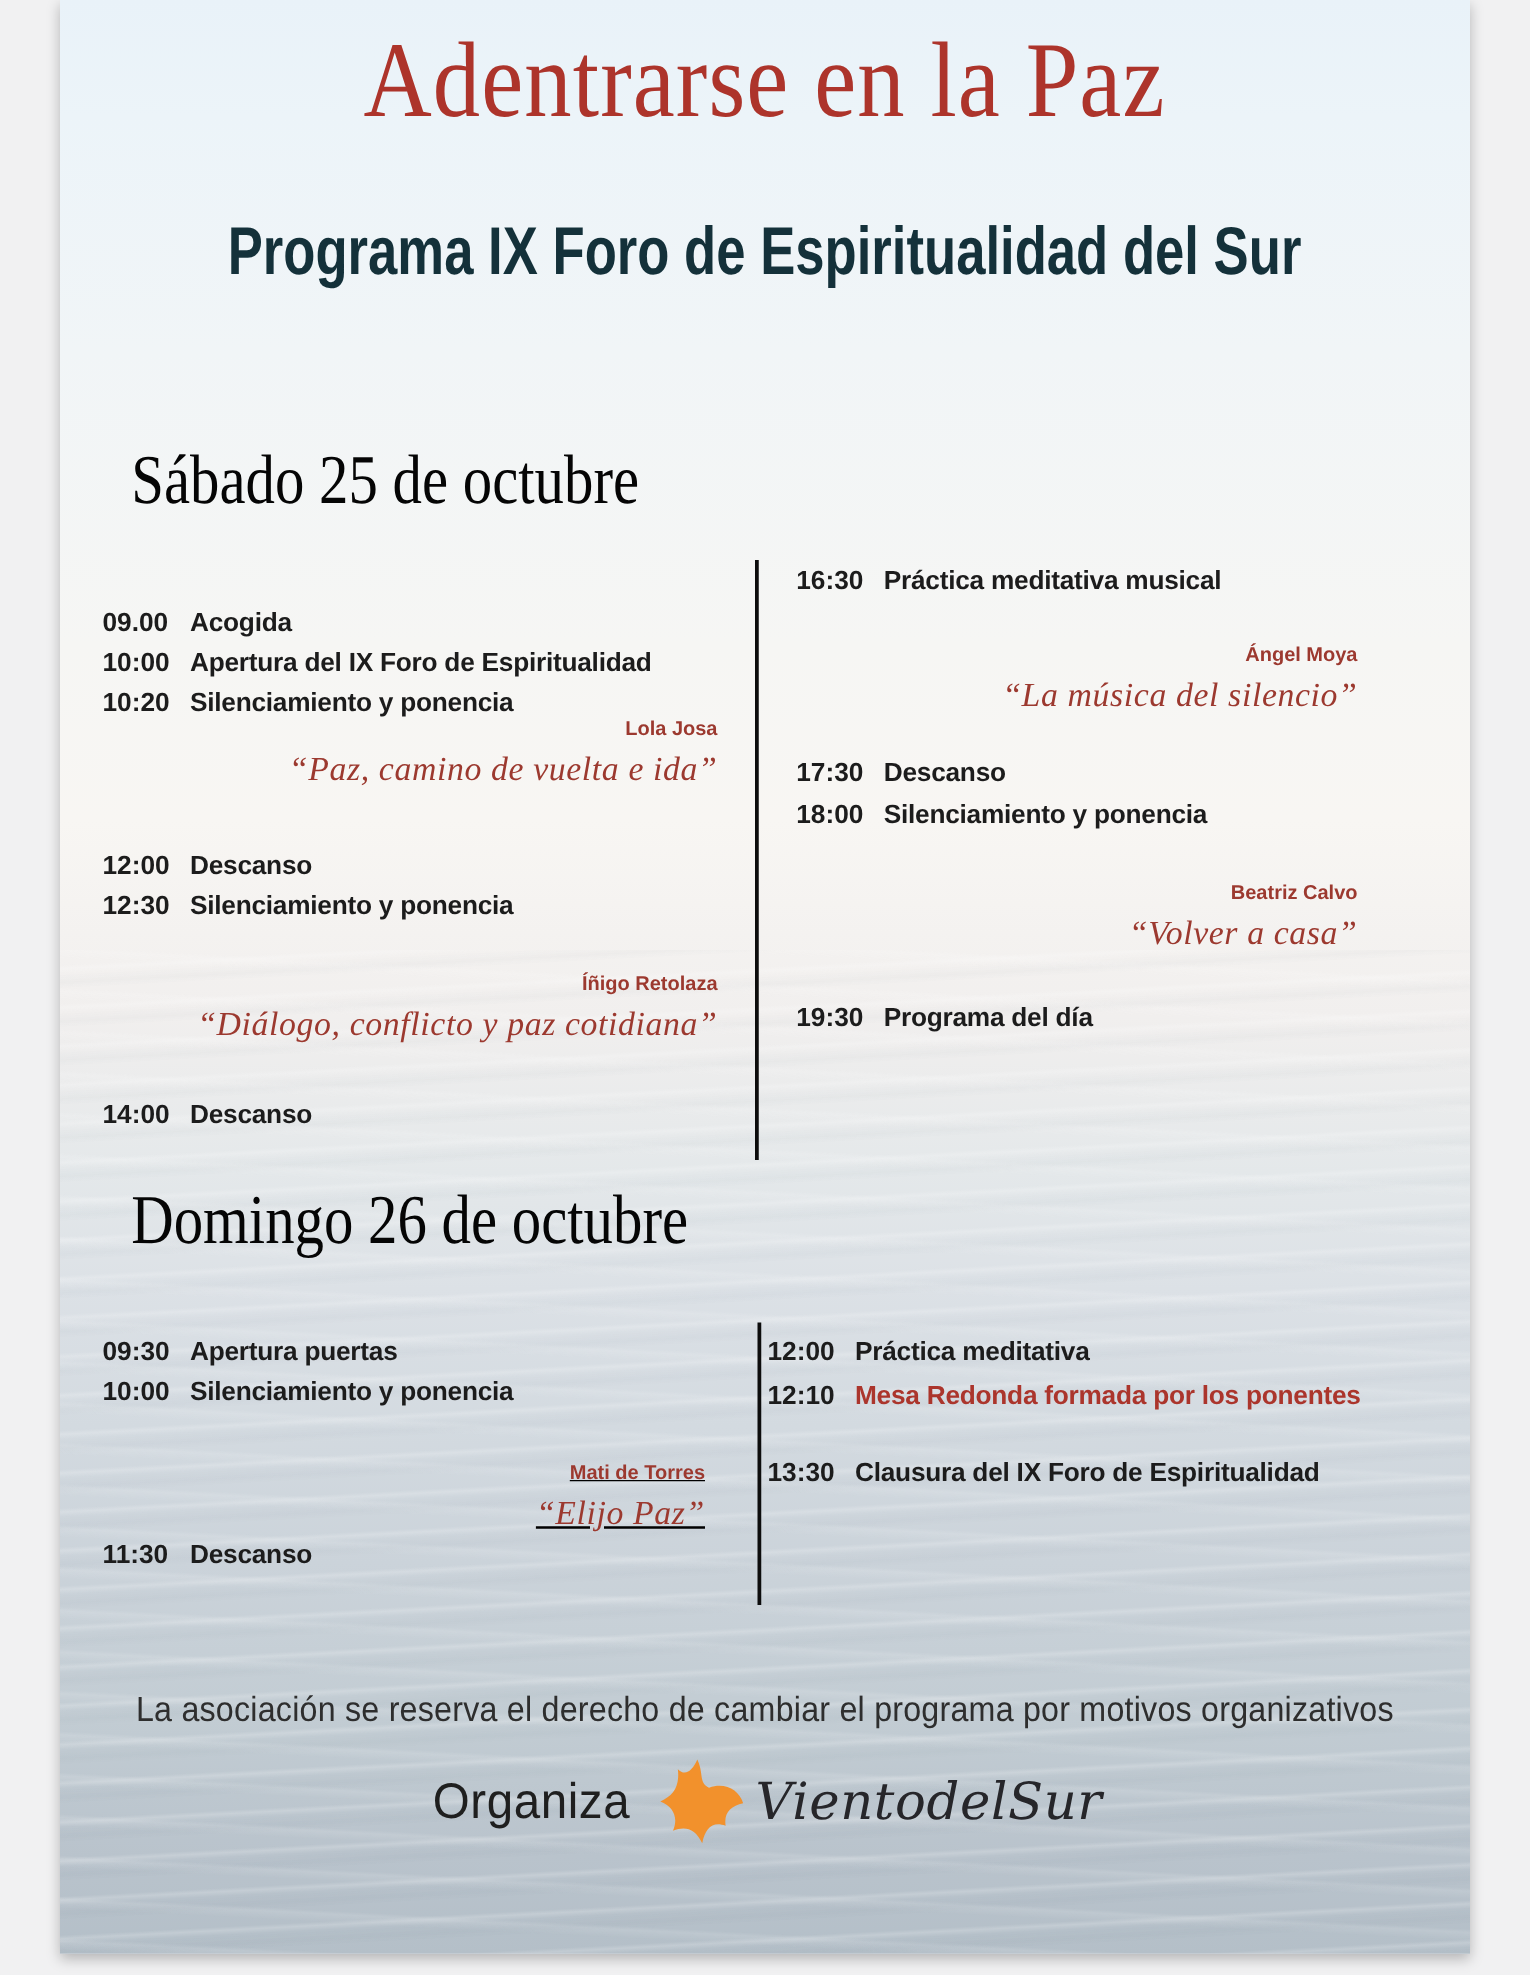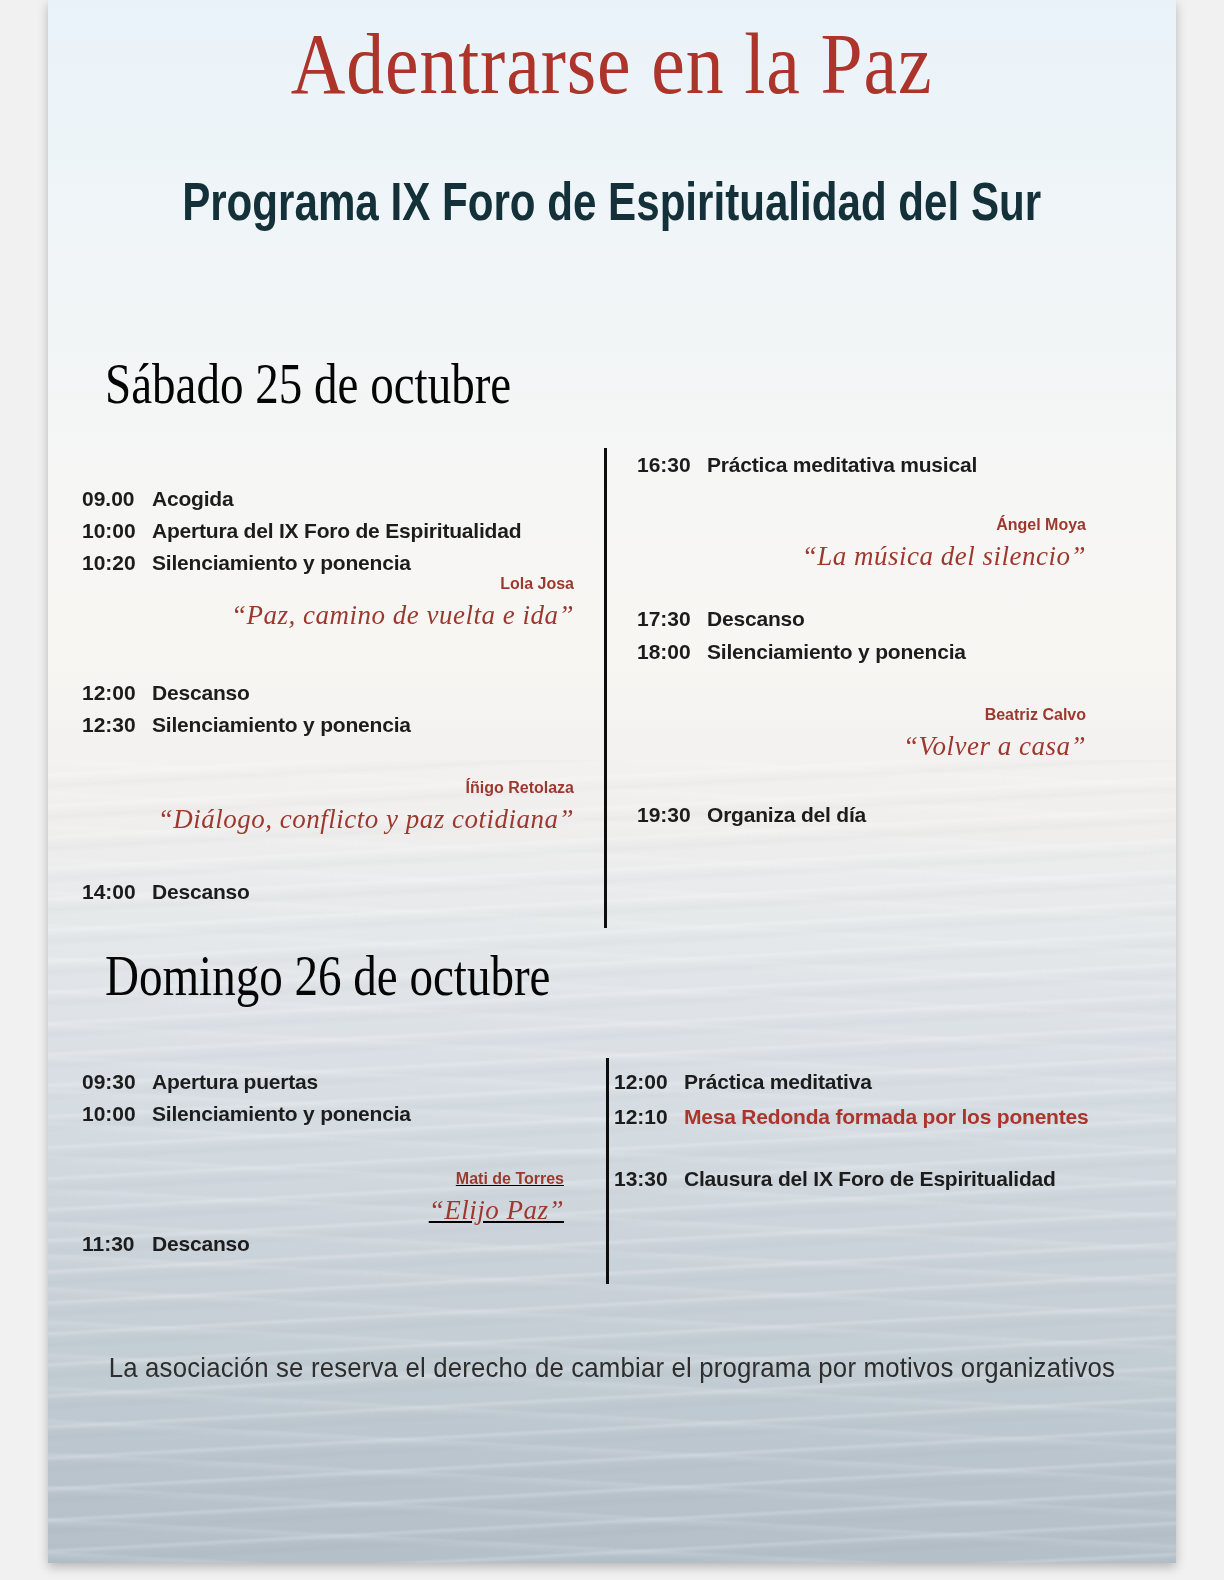--- a/index.html
+++ b/index.html
@@ -180,21 +180,21 @@
   </div>
 
   <div class="abs speaker" style="left:592px; top:699px; width:446px;">
     <div class="speaker-name">Beatriz Calvo</div>
     <div class="speaker-quote">“Volver a casa”</div>
   </div>
 
   <div class="abs rows" style="left:589px; top:799px;">
     <div class="row">
       <span class="time">19:30</span>
-      <span class="desc">Organiza del día</span>
+      <span class="desc">Programa del día</span>
     </div>
   </div>
 
   <div class="abs day-heading" style="left:57px; top:944px;">Domingo 26 de octubre</div>
 
   <div class="abs divider" style="left:558px; top:1058px; height:226px;"></div>
 
   <div class="abs rows" style="left:34px; top:1066px;">
     <div class="row">
       <span class="time">09:30</span>
@@ -230,13 +230,28 @@
     <div class="row" style="margin-top:27px;">
       <span class="time">13:30</span>
       <span class="desc">Clausura del IX Foro de Espiritualidad</span>
     </div>
   </div>
 
   <div class="abs disclaimer-wrap">
     <span class="disclaimer">La asociación se reserva el derecho de cambiar el programa por motivos organizativos</span>
   </div>
 
+  <div class="abs organiza-row">
+    <span class="organiza-label">Organiza</span>
+    <svg class="logo-icon" viewBox="0 0 100 100" aria-hidden="true">
+      <path fill="#f2912c" d="M46,2
+        C53,17 47,26 58,31
+        C74,25 89,33 93,47
+        C80,50 73,57 75,70
+        C62,65 54,72 51,88
+        C44,73 34,70 21,75
+        C27,61 21,50 8,45
+        C22,39 28,29 26,12
+        C34,20 41,13 46,2 Z"></path>
+    </svg>
+    <span class="organizer-name">VientodelSur</span>
+  </div>
 </div>
 
 </body></html>

